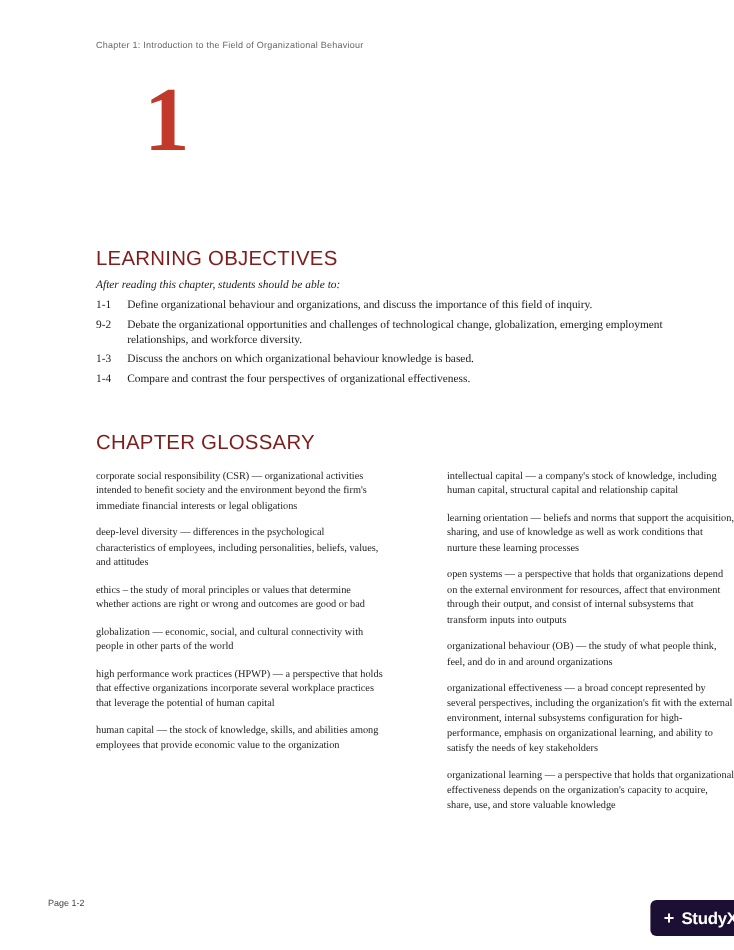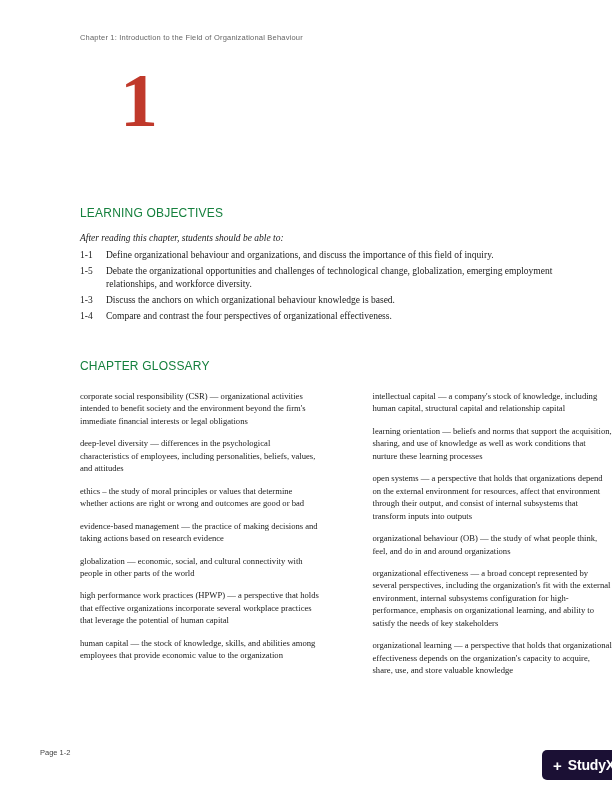--- a/index.html
+++ b/index.html
@@ -51,23 +51,23 @@
     font-weight: bold;
     color: #1a1a1a;
     line-height: 1.45;
   }
   .chapter-title .line {
     display: block;
   }
   .section-heading {
     position: absolute;
     font-family: "Liberation Sans", sans-serif;
-    font-size: 12px;
+    font-size: 17px;
     font-weight: normal;
-    color: #15803d;
+    color: #7f1d1d;
     letter-spacing: 0.2px;
   }
   #lo-heading { left: 40px; top: 206px; }
   #glossary-heading { left: 40px; top: 359px; }
 
   .lo-intro {
     position: absolute;
     left: 40px;
     top: 233px;
     font-size: 9.5px;
@@ -160,41 +160,40 @@
   <div class="section-heading" id="lo-heading">LEARNING OBJECTIVES</div>
 
   <div class="lo-intro">After reading this chapter, students should be able to:</div>
 
   <div class="lo-list">
     <div class="lo-item">
       <span class="lo-num">1-1</span>
       <span class="lo-text">Define organizational behaviour and organizations, and discuss the importance of this field of inquiry.</span>
     </div>
     <div class="lo-item">
-      <span class="lo-num">1-5</span>
+      <span class="lo-num">9-2</span>
       <span class="lo-text">Debate the organizational opportunities and challenges of technological change, globalization, emerging employment relationships, and workforce diversity.</span>
     </div>
     <div class="lo-item">
       <span class="lo-num">1-3</span>
       <span class="lo-text">Discuss the anchors on which organizational behaviour knowledge is based.</span>
     </div>
     <div class="lo-item">
       <span class="lo-num">1-4</span>
       <span class="lo-text">Compare and contrast the four perspectives of organizational effectiveness.</span>
     </div>
   </div>
 
   <div class="section-heading" id="glossary-heading">CHAPTER GLOSSARY</div>
 
   <div class="glossary">
     <div class="gcol">
       <div class="gentry">corporate social responsibility (CSR) — organizational activities intended to benefit society and the environment beyond the firm's immediate financial interests or legal obligations</div>
       <div class="gentry">deep-level diversity — differences in the psychological characteristics of employees, including personalities, beliefs, values, and attitudes</div>
       <div class="gentry">ethics – the study of moral principles or values that determine whether actions are right or wrong and outcomes are good or bad</div>
-      <div class="gentry">evidence-based management — the practice of making decisions and taking actions based on research evidence</div>
       <div class="gentry">globalization — economic, social, and cultural connectivity with people in other parts of the world</div>
       <div class="gentry">high performance work practices (HPWP) — a perspective that holds that effective organizations incorporate several workplace practices that leverage the potential of human capital</div>
       <div class="gentry">human capital — the stock of knowledge, skills, and abilities among employees that provide economic value to the organization</div>
     </div>
     <div class="gcol">
       <div class="gentry">intellectual capital — a company's stock of knowledge, including human capital, structural capital and relationship capital</div>
       <div class="gentry">learning orientation — beliefs and norms that support the acquisition, sharing, and use of knowledge as well as work conditions that nurture these learning processes</div>
       <div class="gentry">open systems — a perspective that holds that organizations depend on the external environment for resources, affect that environment through their output, and consist of internal subsystems that transform inputs into outputs</div>
       <div class="gentry">organizational behaviour (OB) — the study of what people think, feel, and do in and around organizations</div>
       <div class="gentry">organizational effectiveness — a broad concept represented by several perspectives, including the organization's fit with the external environment, internal subsystems configuration for high-performance, emphasis on organizational learning, and ability to satisfy the needs of key stakeholders</div>

